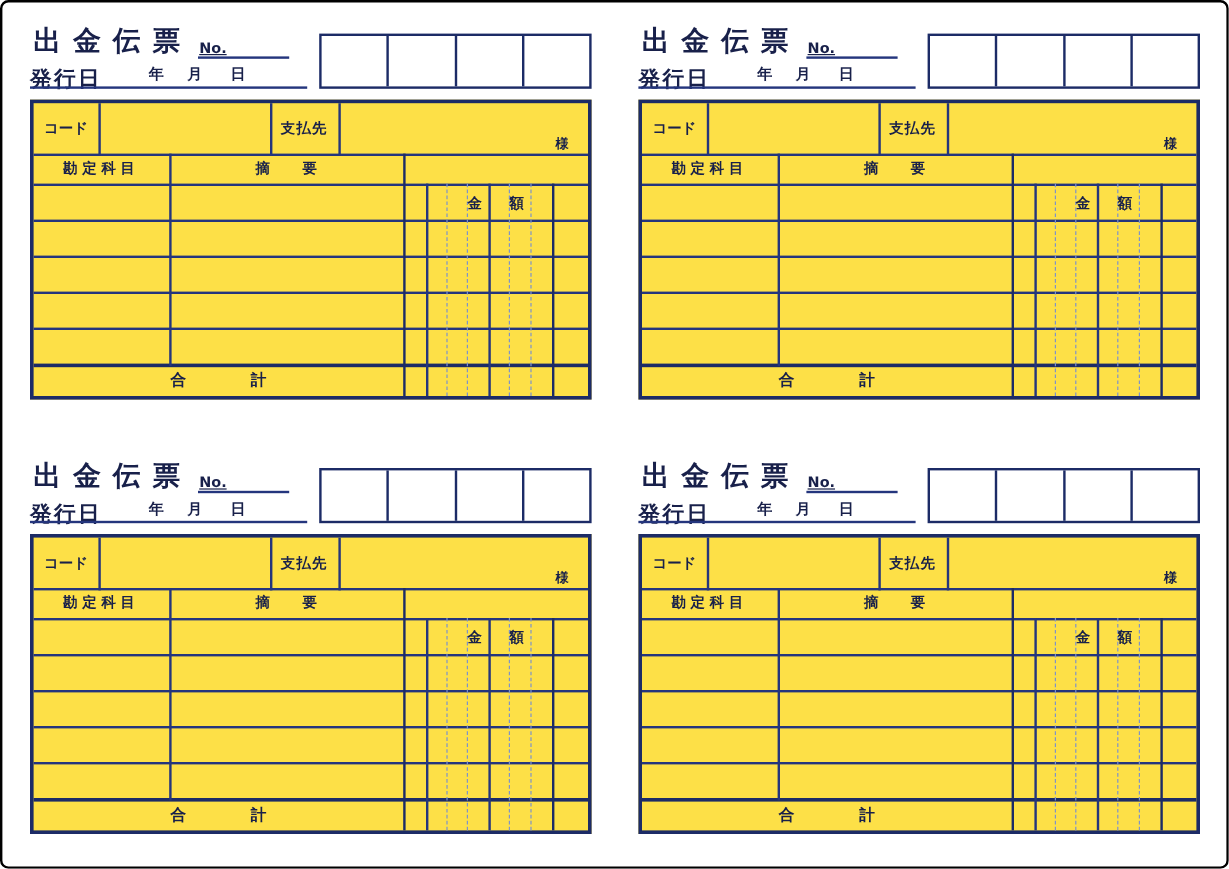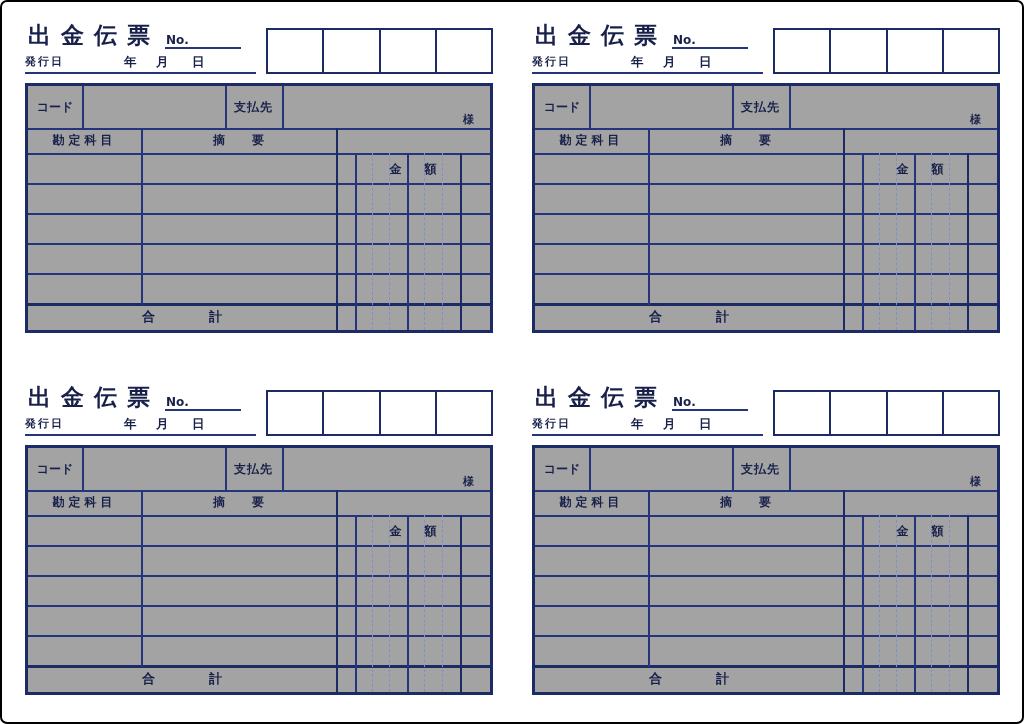--- a/index.html
+++ b/index.html
@@ -22,38 +22,38 @@
   .v-tl{left:23px;top:20px;}
   .v-tr{left:530px;top:20px;}
   .v-bl{left:23px;top:382px;}
   .v-br{left:530px;top:382px;}
 
   .title{
     position:absolute;left:3px;top:1px;
     font-size:23px;font-weight:bold;letter-spacing:10px;color:var(--ink);
     white-space:nowrap;line-height:1.1;
   }
-  .no-label{position:absolute;left:141px;top:11px;font-size:12px;font-weight:bold;}
+  .no-label{position:absolute;left:141px;top:11px;font-size:12px;font-weight:bold;text-decoration:underline;}
   .no-line{position:absolute;left:140px;top:25px;width:76px;height:2px;background:var(--line);}
-  .date-label{position:absolute;left:0;top:32px;font-size:11px;font-weight:bold;letter-spacing:2px;white-space:nowrap;}
+  .date-label{position:absolute;left:0;top:32px;font-size:18px;font-weight:bold;letter-spacing:2px;white-space:nowrap;}
   .date-year{position:absolute;left:99px;top:32px;font-size:12.5px;font-weight:bold;}
   .date-month{position:absolute;left:131px;top:32px;font-size:12.5px;font-weight:bold;}
   .date-day{position:absolute;left:167px;top:32px;font-size:12.5px;font-weight:bold;}
   .date-line{position:absolute;left:0;top:50px;width:231px;height:2px;background:var(--line);}
 
   .stamp-box{
     position:absolute;left:241px;top:6px;width:223px;height:42px;
     border:2.5px solid var(--line-strong);display:flex;background:#fff;
   }
   .stamp-cell{flex:1;border-left:2px solid var(--line-strong);}
   .stamp-cell:first-child{border-left:none;}
 
   .tbl{
     position:absolute;left:0;top:61px;width:462px;height:244px;
-    border:3px solid var(--line-strong);background:#a3a3a3;
+    border:3px solid var(--line-strong);background:#fde047;
   }
   .hl{position:absolute;left:0;right:0;height:2px;background:var(--line);}
   .hl.t42{top:42px;}
   .hl.t67{top:67px;}
   .hl.t97{top:97px;}
   .hl.t127{top:127px;}
   .hl.t157{top:157px;}
   .hl.t187{top:187px;}
   .hl.t217{top:217px;height:2.5px;background:var(--line-strong);}
 

